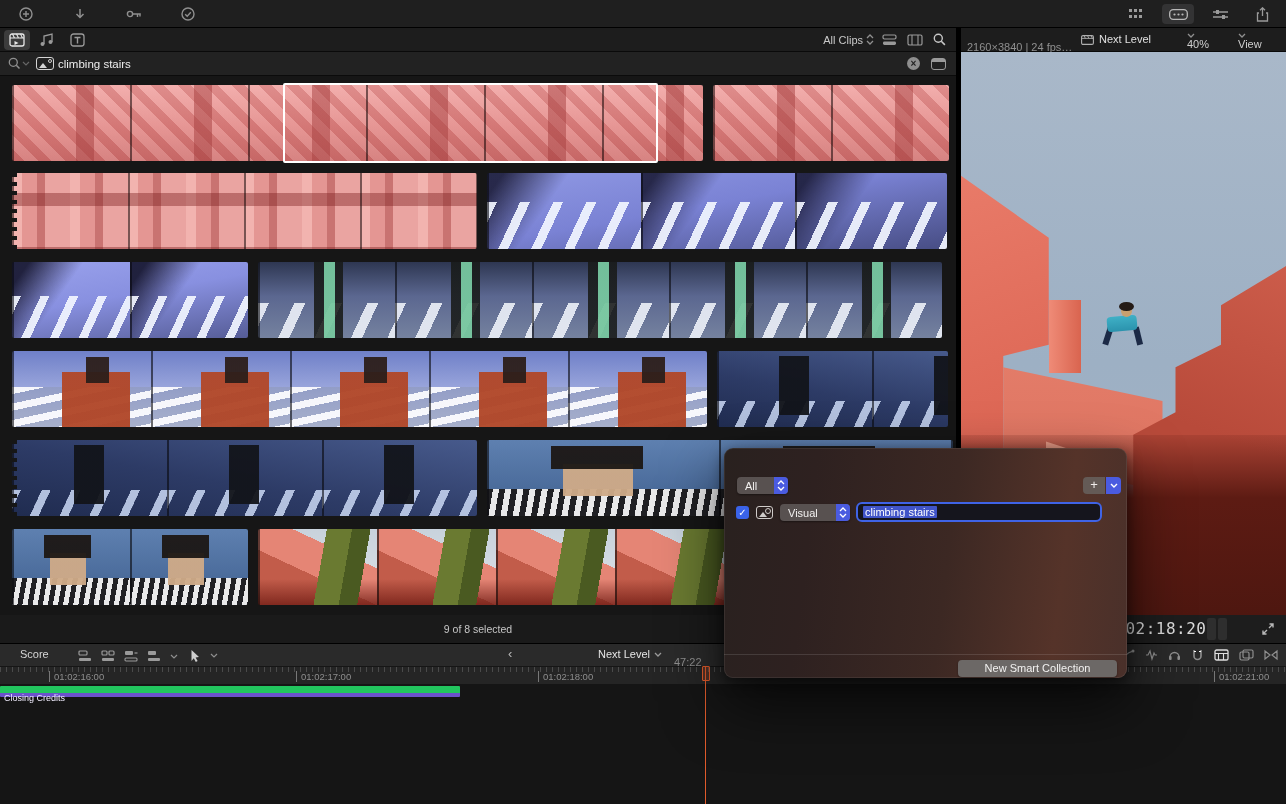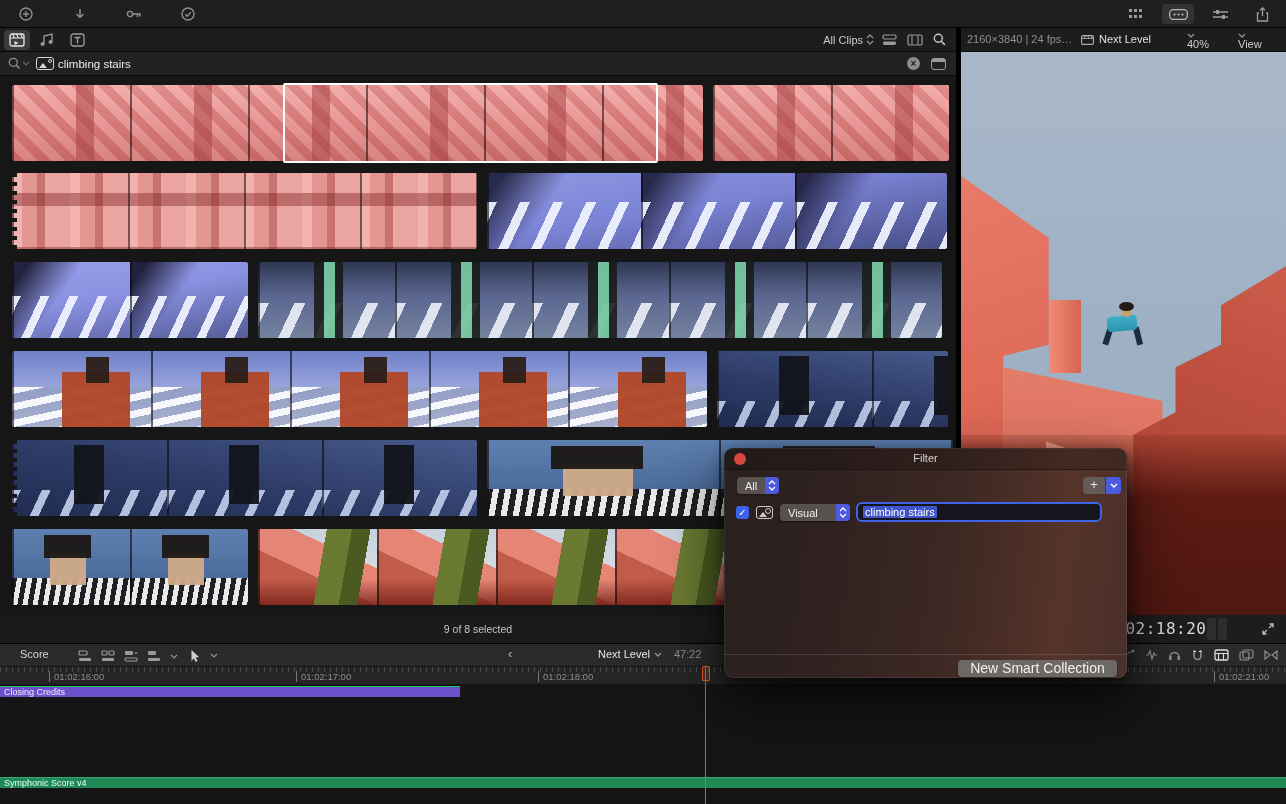--- a/index.html
+++ b/index.html
@@ -14,21 +14,21 @@
   #topbar .grp.right{right:8px;gap:10px;}
   .tb-btn{width:32px;height:20px;border-radius:4px;display:flex;align-items:center;justify-content:center;}
   .tb-btn.on{background:#333334;}
 
   
   #tabbar{position:absolute;left:0;top:28px;width:956px;height:24px;background:#1d1d1d;border-bottom:1px solid #0a0a0a;display:flex;align-items:center;}
   .tab{height:20px;min-width:26px;margin-left:4px;border-radius:4px;display:flex;align-items:center;justify-content:center;padding:0 4px;}
   .tab.sel{background:#3c3c3c;}
   #tabbar .spacer{flex:1;}
   .hdr-label{font-size:11px;color:#c9c9c9;}
-  .dim{color:#8f8f8f;}
+  .dim{color:#8f8f8f;margin-top:8px;}
   #viewer-infobar{position:absolute;left:961px;top:28px;width:325px;height:24px;background:#1d1d1d;border-bottom:1px solid #0a0a0a;font-size:11px;}
   #viewer-infobar span{position:absolute;top:5px;}
 
   
   #searchbar{position:absolute;left:0;top:52px;width:956px;height:24px;background:#222;border-bottom:1px solid #0b0b0b;display:flex;align-items:center;}
   #search-text{font-size:11.5px;color:#ececec;margin-left:4px;}
   .clear-btn{position:absolute;right:36px;width:13px;height:13px;border-radius:50%;background:#8e8e8e;color:#222;
     font-size:10px;line-height:13px;text-align:center;font-weight:bold;}
   .winicon{position:absolute;right:10px;top:6px;width:15px;height:12px;border:1.5px solid #9a9a9a;border-radius:3px;}
   .winicon::before{content:"";position:absolute;left:0;top:0;right:0;height:3px;background:#9a9a9a;}
@@ -152,21 +152,21 @@
 
   
   #tl-toolbar{position:absolute;left:0;top:643px;width:1286px;height:23px;background:#2a2a2a;border-top:1px solid #000;font-size:11px;}
   #tl-toolbar .item{position:absolute;top:4px;}
   .icon-row{display:flex;gap:9px;align-items:center;}
   #ruler{position:absolute;left:0;top:666px;width:1286px;height:18px;background:#252525;border-top:1px solid #161616;
     background-image:repeating-linear-gradient(90deg,#4a4a4a 0 1px,transparent 1px 6px);
     background-size:100% 5px;background-repeat:no-repeat;background-position:0 0;}
   .ruler-label{position:absolute;top:4px;font-size:9.5px;color:#8e8e8e;border-left:1px solid #777;padding-left:4px;line-height:11px;}
   #tracks{position:absolute;left:0;top:684px;width:1286px;height:120px;background:#151515;}
-  #clip-title{position:absolute;left:0;top:2px;width:460px;height:11px;background:#6b51cb;border-top:1px solid #22c55e;
+  #clip-title{position:absolute;left:0;top:2px;width:460px;height:11px;background:#6b51cb;border-top:7px solid #22c55e;
     font-size:9px;color:#f2eeff;line-height:11px;padding-left:4px;border-radius:1px;}
   #clip-video{position:absolute;left:0;top:19px;width:1286px;height:72px;border-radius:2px;overflow:hidden;}
   #clip-video .vhead{height:12px;background:#2f4f78;border-top:1px solid #4a6d99;font-size:9px;color:#e8eef6;line-height:12px;padding-left:4px;}
   #clip-video .vstrip{height:60px;background-image:
     repeating-linear-gradient(90deg,rgba(10,8,8,.6) 0 2px,transparent 2px 161px),
     linear-gradient(100deg,transparent 52%,#6a7a31 52% 71%,#4a5a21 71% 85%,transparent 85%),
     linear-gradient(180deg,transparent 66%,rgba(112,28,20,.8)),
     linear-gradient(205deg,transparent 30%,#e58575 30% 58%,#c25c4a 58%),
     linear-gradient(#c8d2dc,#dfe3e7);
     background-size:auto,161px 100%,auto,161px 100%,auto;
@@ -181,38 +181,38 @@
     background:linear-gradient(97deg,#29211f 0%,#2e2120 22%,#3c2823 55%,#553329 82%,#49302a 100%);
     box-shadow:0 25px 60px rgba(0,0,0,.65),0 4px 14px rgba(0,0,0,.5),inset 0 0 0 1px rgba(255,255,255,.07);}
   #fd-titlebar{position:absolute;left:0;top:0;width:100%;height:22px;background:rgba(0,0,0,.18);
     border-radius:9px 9px 0 0;border-bottom:1px solid rgba(0,0,0,.35);}
   #fd-close{position:absolute;left:10px;top:5px;width:12px;height:12px;border-radius:50%;background:#d24840;}
   #fd-title{position:absolute;left:0;right:0;top:4px;text-align:center;font-size:11px;color:#d6d2d0;}
   .popup{position:relative;height:17px;background:#585150;border-radius:4px;font-size:11px;color:#f2f0ef;
     display:flex;align-items:center;padding:0 20px 0 8px;box-shadow:0 1px 2px rgba(0,0,0,.4);}
   .popup .stepper{position:absolute;right:0;top:0;width:14px;height:17px;background:#4a5be0;border-radius:0 4px 4px 0;
     display:flex;align-items:center;justify-content:center;}
-  #fd-all{position:absolute;left:13px;top:29px;width:42px;}
+  #fd-all{position:absolute;left:13px;top:29px;width:51px;}
   #fd-add-group{position:absolute;right:6px;top:29px;display:flex;}
   #fd-add{width:22px;height:17px;background:#645a56;border-radius:4px 0 0 4px;color:#f0eceb;
     font-size:13px;line-height:16px;text-align:center;}
   #fd-add-chev{width:15px;height:17px;background:#4a5be0;border-radius:0 4px 4px 0;margin-left:1px;
     display:flex;align-items:center;justify-content:center;}
   #fd-check{position:absolute;left:12px;top:58px;width:13px;height:13px;background:#3a63e8;border-radius:3px;
     color:#fff;font-size:10px;line-height:13px;text-align:center;}
   #fd-token{position:absolute;left:32px;top:58px;width:17px;height:13px;border:1.5px solid #cfcbc9;border-radius:3px;}
   #fd-token::before{content:"";position:absolute;left:2px;bottom:1px;border-left:4px solid transparent;border-right:4px solid transparent;border-bottom:5px solid #cfcbc9;}
   #fd-token::after{content:"";position:absolute;right:1px;top:1px;width:4px;height:4px;border:1.2px solid #cfcbc9;border-radius:50%;}
   #fd-visual{position:absolute;left:56px;top:56px;width:70px;}
   #fd-input{position:absolute;left:132px;top:54px;width:246px;height:20px;background:#15151d;
     border:2px solid #3f63e6;border-radius:6px;display:flex;align-items:center;padding:0 5px;}
   #fd-input span{font-size:11px;color:#fff;background:#4054c8;padding:0 2px;border-radius:1px;}
   #fd-footer-line{position:absolute;left:0;right:0;top:206px;height:1px;background:rgba(255,255,255,.12);}
   #fd-create{position:absolute;right:10px;top:212px;width:159px;height:17px;background:#6c6866;border-radius:4px;
-    font-size:14px;color:#f2f1f0;text-align:center;line-height:17px;box-shadow:0 1px 2px rgba(0,0,0,.4);}
+    font-size:11px;color:#f2f1f0;text-align:center;line-height:17px;box-shadow:0 1px 2px rgba(0,0,0,.4);}
 
   .chev-svg{width:8px;height:5px;}
   .stepper-svg{width:8px;height:11px;}
 </style>
 </head>
 <body>
 
 <div id="topbar">
   <div class="grp left">
     <span class="tb-btn">
@@ -504,29 +504,24 @@
 
 <div id="ruler">
     <span class="ruler-label" style="left: 49px;">01:02:16:00</span>
     <span class="ruler-label" style="left: 296px;">01:02:17:00</span>
     <span class="ruler-label" style="left: 538px;">01:02:18:00</span>
     <span class="ruler-label" style="left: 1214px;">01:02:21:00</span>
   </div>
 
 <div id="tracks">
   <div id="clip-title">Closing Credits</div>
-  <div id="clip-audio">Symphonic Score v4</div>
 </div>
 <div id="playhead" style="left: 705px;"></div>
 
 <div id="filter-dialog">
-  <div id="fd-titlebar">
-    <span id="fd-close"></span>
-    <div id="fd-title">Filter</div>
-  </div>
   <div class="popup" id="fd-all">
     <span>All</span>
     <span class="stepper">
       <svg class="stepper-svg" viewBox="0 0 8 11">
           <path d="M1 4l3-3 3 3M1 7l3 3 3-3" fill="none" stroke="#fff" stroke-width="1.3"></path>
         </svg>
     </span>
   </div>
   <div id="fd-add-group">
     <span id="fd-add">+</span>

